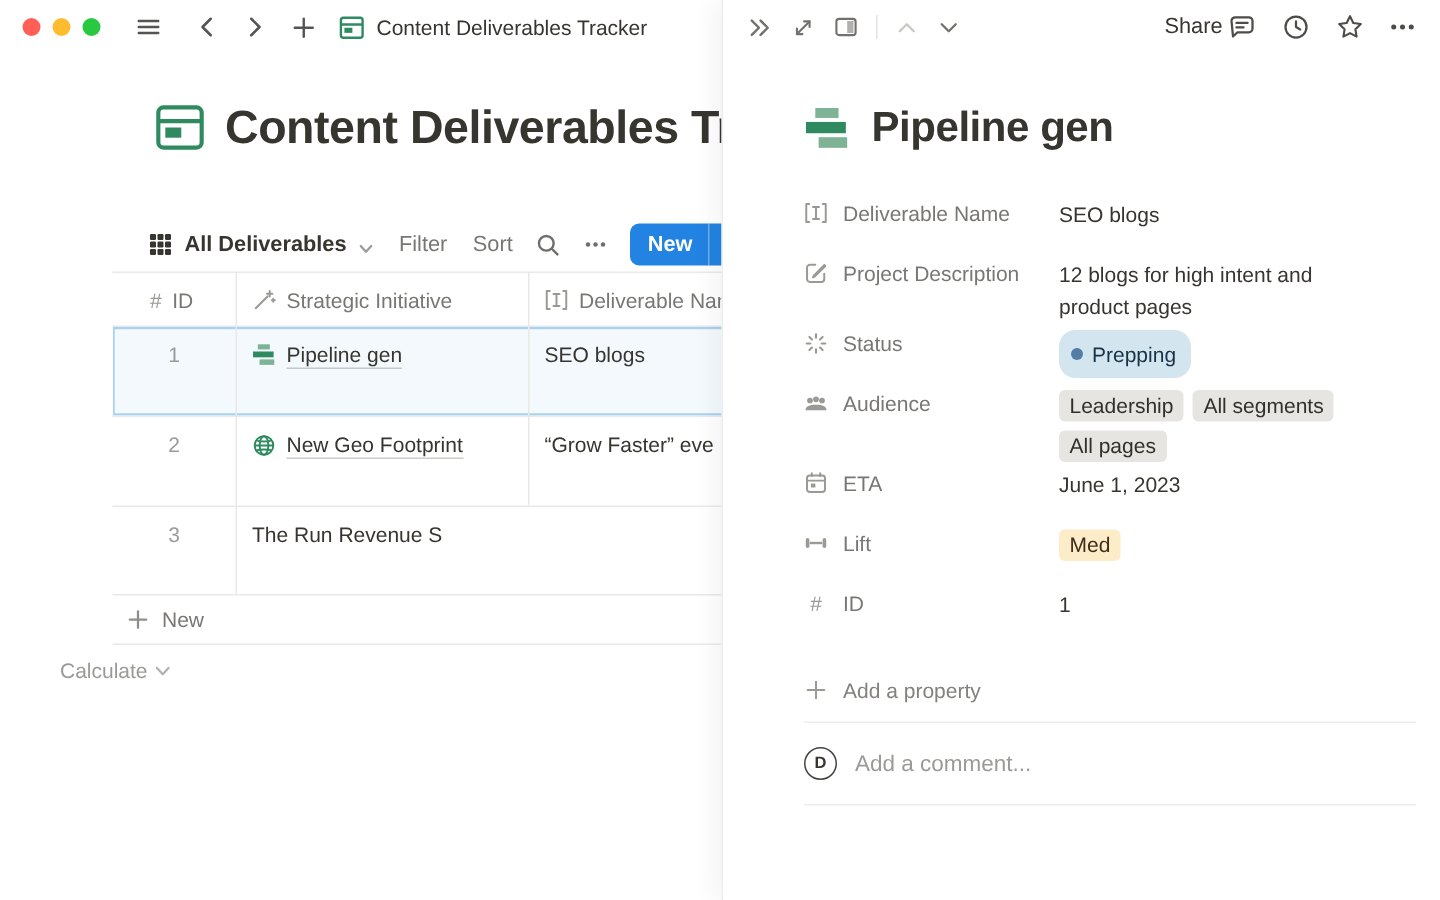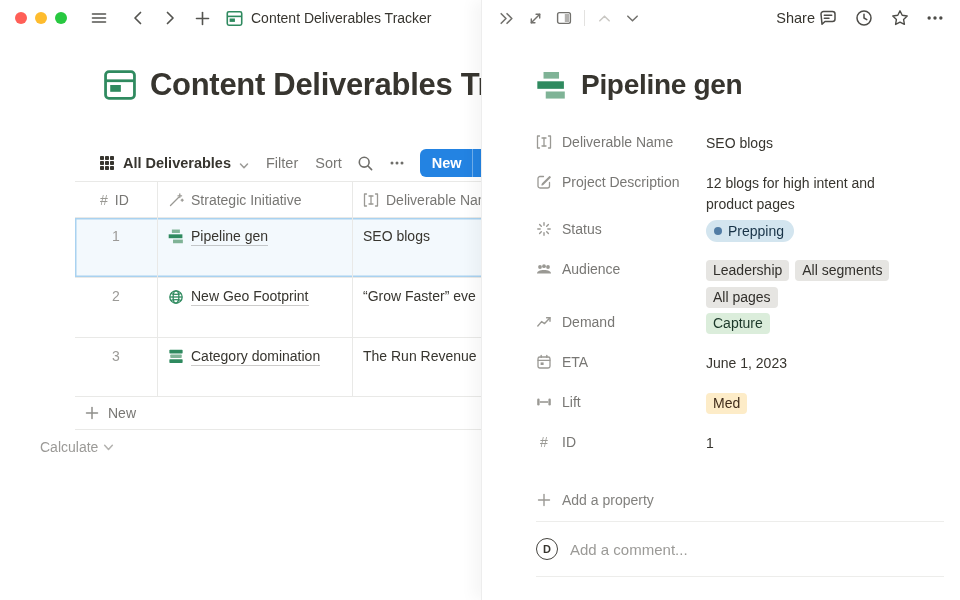--- a/index.html
+++ b/index.html
@@ -84,21 +84,21 @@
   .panel-title-row{display:flex;align-items:center;gap:14px}
   .panel-title{font-size:28px;font-weight:700;letter-spacing:-.3px}
   .props{margin-top:27px}
   .prop-row{display:flex;align-items:flex-start;min-height:40px;padding-top:5px}
   .prop-label{width:170px;flex:none;display:flex;align-items:center;gap:10px;color:var(--text-secondary);font-size:14px;padding-top:1px;cursor:pointer}
   .prop-label .p-ic{color:#9a9994;display:flex;width:16px;justify-content:center}
   .prop-value{font-size:14px;line-height:21px;max-width:200px;display:flex;flex-wrap:wrap;gap:6px;align-content:flex-start;cursor:pointer}
   .tag{height:21px;display:inline-flex;align-items:center;padding:0 7px;border-radius:4px;background:var(--tag-gray-bg);color:#32302c;font-size:14px;white-space:nowrap}
   .tag.green{background:var(--tag-green-bg);color:#1c3829}
   .tag.yellow{background:var(--tag-yellow-bg);color:#402c1b}
-  .status-pill{height:22px;display:inline-flex;align-items:center;padding:0 10px 0 8px;border-radius:11px;background:var(--status-blue-bg);color:#183347;font-size:14px}
+  .status-pill{height:32px;display:inline-flex;align-items:center;padding:0 10px 0 8px;border-radius:11px;background:var(--status-blue-bg);color:#183347;font-size:14px}
   .status-pill .dot{width:8px;height:8px;border-radius:50%;background:var(--status-blue-dot);margin-right:6px}
   .add-prop{display:flex;align-items:flex-end;gap:10px;min-height:40px;padding-top:5px;color:#82817e;cursor:pointer}
   .add-prop .p-ic{width:16px;display:flex;justify-content:center;color:#9a9994}
   .comment-sec{margin-top:13px;border-top:1px solid #ededeb;border-bottom:1px solid #ededeb;padding:16px 0;display:flex;align-items:center;gap:12px;cursor:text}
   .avatar{width:22px;height:22px;border-radius:50%;border:1.5px solid #45443f;display:flex;align-items:center;justify-content:center;font-size:11px;font-weight:600;color:var(--text-primary)}
   .comment-ph{color:var(--text-tertiary);font-size:15px}
 </style>
 </head>
 <body>
 
@@ -262,28 +262,20 @@
                 <path d="M3 11.5 C4.5 10.4 11.5 10.4 13 11.5"></path>
               </g>
             </svg>
           <span class="page-link">New Geo Footprint</span>
         </div>
         <div class="td td-del">“Grow Faster” eve</div>
       </div>
 
       <div class="t-row">
         <div class="td td-id">3</div>
-        <div class="td td-init">
-          <svg class="pg-ic" width="16" height="15" viewBox="0 0 14 13">
-              <rect x="1.2" y="0.6" width="11.6" height="3.2" rx="0.6" fill="var(--icon-green)"></rect>
-              <rect x="2" y="4.8" width="10" height="3" rx="0.6" fill="var(--icon-green-light)"></rect>
-              <rect x="1.2" y="8.8" width="11.6" height="3.4" rx="0.6" fill="var(--icon-green)"></rect>
-            </svg>
-          <span class="page-link">Category domination</span>
-        </div>
         <div class="td td-del">The Run Revenue S</div>
       </div>
     </div>
 
     <div class="new-row">
       <svg width="16" height="16" viewBox="0 0 16 16">
           <g stroke="#8f8e8a" stroke-width="1.5" stroke-linecap="round">
             <line x1="8" y1="2.5" x2="8" y2="13.5"></line>
             <line x1="2.5" y1="8" x2="13.5" y2="8"></line>
           </g>
@@ -455,36 +447,20 @@
           </span>
           <span>Audience</span>
         </div>
         <div class="prop-value">
           <span class="tag">Leadership</span>
           <span class="tag">All segments</span>
           <span class="tag">All pages</span>
         </div>
       </div>
 
-      <div class="prop-row">
-        <div class="prop-label">
-          <span class="p-ic">
-            <svg width="16" height="16" viewBox="0 0 16 16">
-                <g fill="none" stroke="currentColor" stroke-width="1.4" stroke-linecap="round" stroke-linejoin="round">
-                  <path d="M1.8 12 L5.6 7.6 L8.6 9.6 L14 3.8"></path>
-                  <path d="M10.6 3.8 H14 V7.2"></path>
-                </g>
-              </svg>
-          </span>
-          <span>Demand</span>
-        </div>
-        <div class="prop-value">
-          <span class="tag green">Capture</span>
-        </div>
-      </div>
 
       <div class="prop-row">
         <div class="prop-label">
           <span class="p-ic">
             <svg width="16" height="16" viewBox="0 0 16 16">
                 <g fill="none" stroke="currentColor" stroke-width="1.3" stroke-linecap="round">
                   <rect x="2" y="3" width="12" height="11" rx="1.8"></rect>
                   <line x1="5.2" y1="1.4" x2="5.2" y2="3.4"></line>
                   <line x1="10.8" y1="1.4" x2="10.8" y2="3.4"></line>
                   <line x1="2.2" y1="6.4" x2="13.8" y2="6.4"></line>

